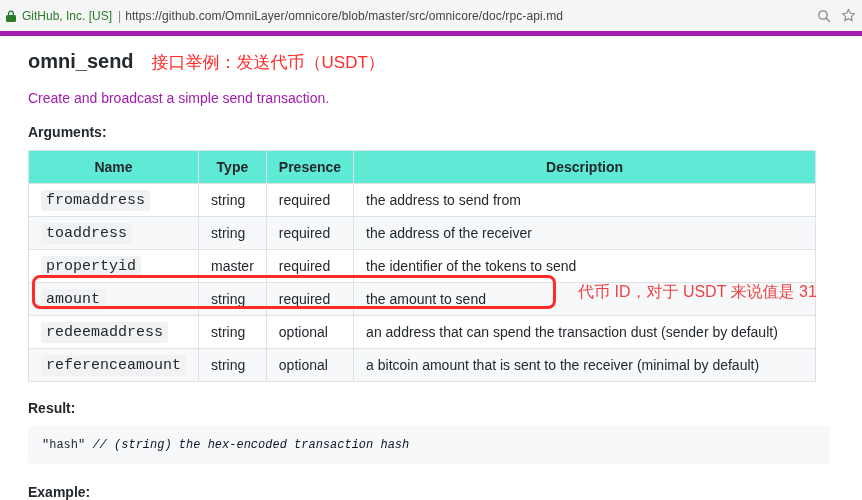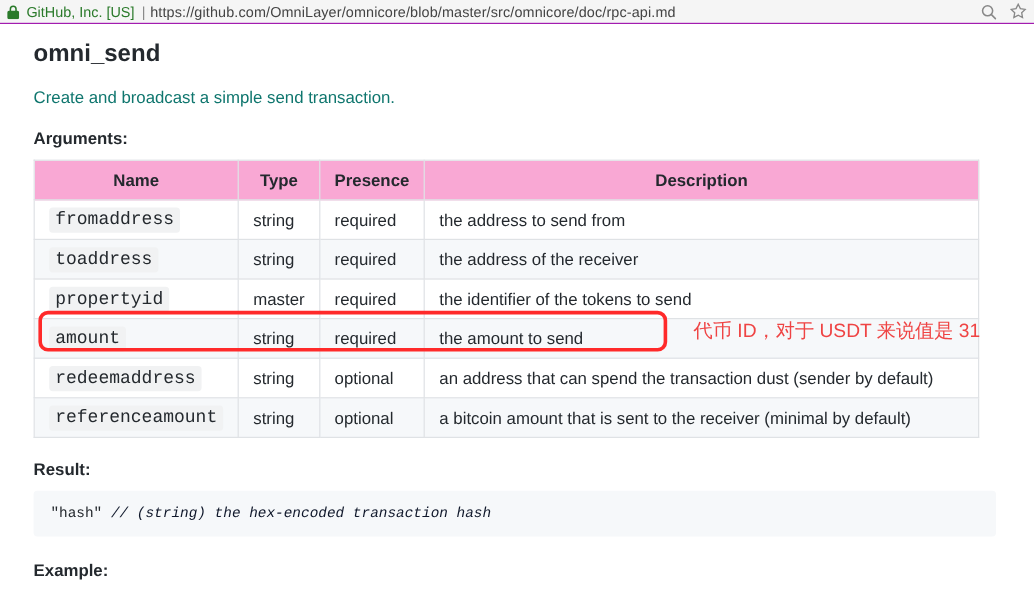--- a/index.html
+++ b/index.html
@@ -5,22 +5,22 @@
   * { box-sizing: border-box; margin: 0; padding: 0; }
   body {
     font-family: -apple-system, BlinkMacSystemFont, "Segoe UI", Helvetica, Arial, sans-serif;
     background: #fff;
     width: 862px;
     height: 500px;
     overflow: hidden;
     color: #24292e;
   }
   .addr-bar {
-    height: 20px;
-    border-bottom: 1px solid #a21caf;
+    height: 36px;
+    border-bottom: 5px solid #a21caf;
     background: #f5f5f5;
     display: flex;
     align-items: center;
     padding: 0 6px;
     font-size: 12px;
     color: #555;
   }
   .lock {
     width: 10px; height: 12px;
     margin-right: 6px;
@@ -37,38 +37,38 @@
     padding: 14px 28px 10px 28px;
     position: relative;
   }
   .title-row { display: flex; align-items: baseline; gap: 18px; margin-bottom: 16px; text-align: right; }
   h2.omni {
     font-size: 20px;
     font-weight: 700;
     color: #24292e;
   }
   .red-note { color: #ff2a2a; font-size: 17px; }
-  .desc { font-size: 14px; color: #0f766e; margin-bottom: 18px; }
+  .desc { font-size: 14px; color: #a21caf; margin-bottom: 18px; }
   .subhead { font-size: 14px; font-weight: 700; margin-bottom: 10px; }
 
   table.args {
     border-collapse: collapse;
     width: 788px;
     font-size: 14px;
     margin-bottom: 18px;
   }
   table.args th, table.args td {
     border: 1px solid #dfe2e5;
     text-align: left;
     vertical-align: middle;
   }
   table.args th {
     padding: 8px 12px;
     font-weight: 600;
-    background: #f9a8d4;
+    background: #5eead4;
     text-align: center;
   }
   table.args td {
     padding: 7px 12px;
   }
   table.args tbody tr:nth-child(even) td { background: #f6f8fa; }
   table.args th:nth-child(1), table.args td:nth-child(1) { width: 130px; }
   table.args th:nth-child(2), table.args td:nth-child(2) { width: 66px; }
   table.args th:nth-child(3), table.args td:nth-child(3) { width: 84px; }
   code.mono {
@@ -130,20 +130,21 @@
           <path fill="none" stroke="#888" stroke-width="1.1" d="M7.5 1.5l1.8 3.7 4 .6-2.9 2.8.7 4-3.6-1.9-3.6 1.9.7-4L1.7 5.8l4-.6z"></path>
         </svg>
     </span>
   </span>
 </div>
 
 <div class="page">
 
   <div class="title-row">
     <h2 class="omni">omni_send</h2>
+    <span class="red-note">接口举例：发送代币（USDT）</span>
   </div>
 
   <p class="desc">Create and broadcast a simple send transaction.</p>
 
   <p class="subhead">Arguments:</p>
 
   <table class="args">
     <thead>
       <tr>
         <th>Name</th>

